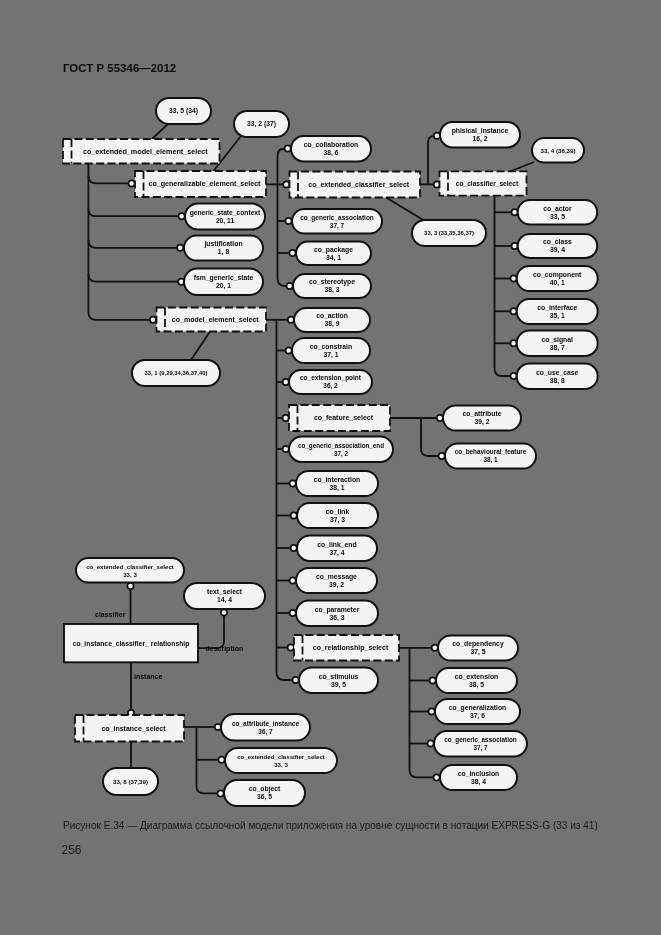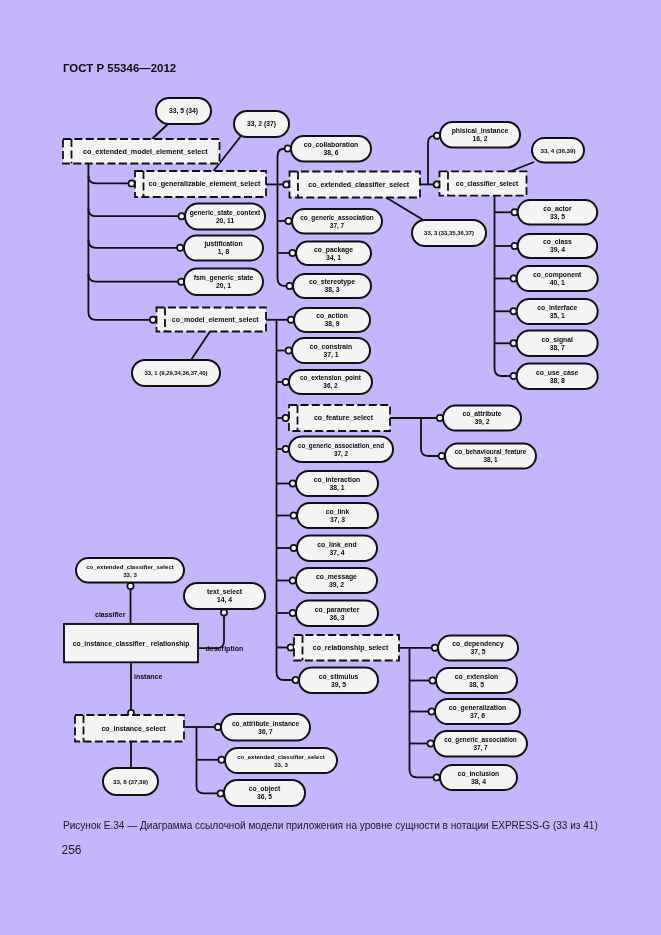--- a/index.html
+++ b/index.html
@@ -1,16 +1,16 @@
 <!DOCTYPE html>
 <html><head>
 <meta charset="utf-8">
 <style>
 html,body{margin:0;padding:0;background:#f4f4f4;}
-.page{width:661px;height:935px;position:relative;background:#c4b5fd;}
+.page{width:661px;height:935px;position:relative;background:#737373;}
 text{font-family:"Liberation Sans",sans-serif;}
 .t{font-weight:bold;fill:#0b0b0b;text-anchor:middle;}
 .tc{font-weight:normal;fill:#1a1a1a;text-anchor:start;}
 .ov{fill:#f4f4f4;stroke:#111;}
 .db{fill:#f4f4f4;stroke:#111;stroke-width:1.8;stroke-dasharray:8 3.4;}
 .db2{stroke:#111;stroke-width:1.8;stroke-dasharray:8 3.4;fill:none;}
 .rb{fill:#f4f4f4;stroke:#111;stroke-width:1.9;}
 .ln{fill:none;stroke:#111;}
 .cc{fill:#f4f4f4;stroke:#111;stroke-width:1.7;}
 text[text-anchor="start"]{text-anchor:start;}

